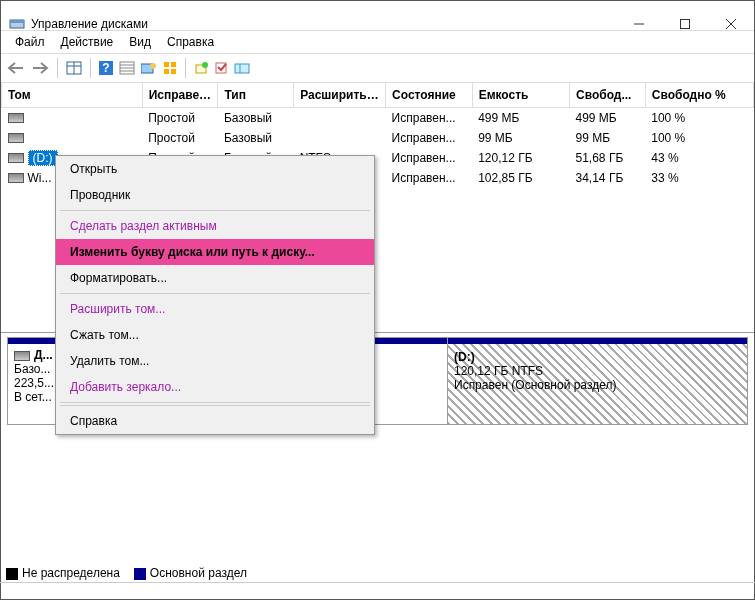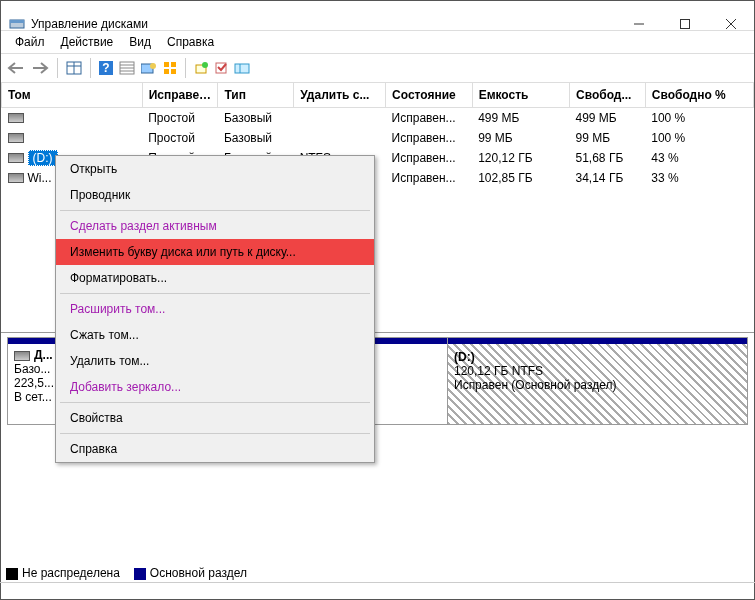--- a/index.html
+++ b/index.html
@@ -29,21 +29,21 @@
 .part { border-right: 1px solid #999; padding: 6px; font-size: 11px; position: relative; overflow: hidden; }
 .part-hdr { height: 6px; background: #00008b; position: absolute; top:0; left:0; right:0; }
 .part:last-child { border-right: none; }
 .hatched { background-image: repeating-linear-gradient(45deg,#aaa 0,#aaa 2px,#fff 2px,#fff 6px); }
 .legend { position: absolute; bottom: 20px; left: 6px; display: flex; gap: 14px; align-items: flex-end; font-size: 12px; }
 .legend-box { width: 12px; height: 12px; display: inline-block; margin-right: 4px; vertical-align: middle; }
 .statusbar { position: absolute; bottom: 0; left: 0; right: 0; height: 18px; border-top: 1px solid #ccc; }
 .ctx { position: absolute; top: 155px; left: 55px; width: 320px; background: #f0f0f0; border: 1px solid #999; box-shadow: 2px 2px 4px rgba(0,0,0,0.3); padding: 0; z-index: 10; }
 .ctx-item { padding: 6px 14px; white-space: nowrap; }
 .ctx-item.disabled { color: #a21caf; }
-.ctx-item.hover { background: #ef4444; }
+.ctx-item.hover { background: #ec4899; font-weight: bold; }
 .ctx-sep { height: 1px; background: #ccc; margin: 2px 4px; }
 </style>
 </head>
 <body>
 
 <div class="titlebar">
   <span class="titlebar-icon">
     <svg width="16" height="16" viewBox="0 0 16 16">
         <rect x="1" y="4" width="14" height="8" fill="#bcd" stroke="#369"></rect>
         <rect x="1" y="4" width="14" height="3" fill="#69c"></rect>
@@ -156,21 +156,21 @@
         <col style="width:80px">
         <col style="width:90px">
         <col style="width:70px">
         <col style="width:100px">
       </colgroup>
     <thead>
         <tr>
       <th>Том</th>
       <th>Исправен...</th>
       <th>Тип</th>
-      <th>Удалить с...</th>
+      <th>Расширить с...</th>
       <th>Состояние</th>
       <th>Емкость</th>
       <th>Свобод...</th>
       <th>Свободно %</th>
     </tr>
       </thead>
     <tbody id="volume-rows">
         <tr>
           <td><span class="disk-icon"></span></td>
           <td>Простой</td>
@@ -256,16 +256,15 @@
   <div class="ctx-sep"></div>
   <div class="ctx-item disabled">Сделать раздел активным</div>
   <div class="ctx-item hover">Изменить букву диска или путь к диску...</div>
   <div class="ctx-item">Форматировать...</div>
   <div class="ctx-sep"></div>
   <div class="ctx-item disabled">Расширить том...</div>
   <div class="ctx-item">Сжать том...</div>
   <div class="ctx-item">Удалить том...</div>
   <div class="ctx-item disabled">Добавить зеркало...</div>
   <div class="ctx-sep"></div>
-  <div class="ctx-item">Свойства</div>
   <div class="ctx-sep"></div>
   <div class="ctx-item">Справка</div>
 </div>
 
 </body></html>

